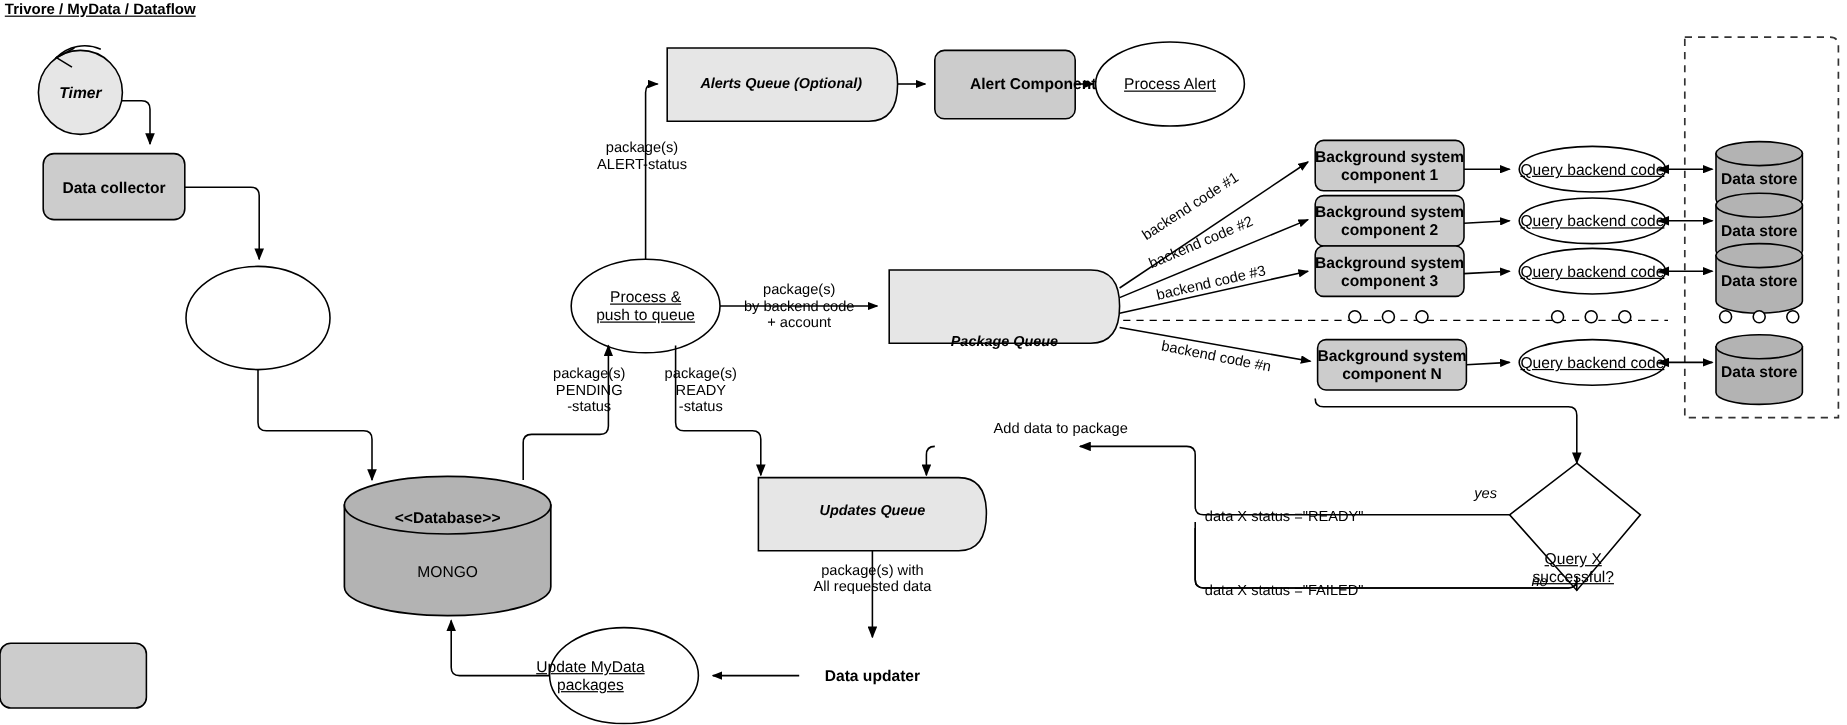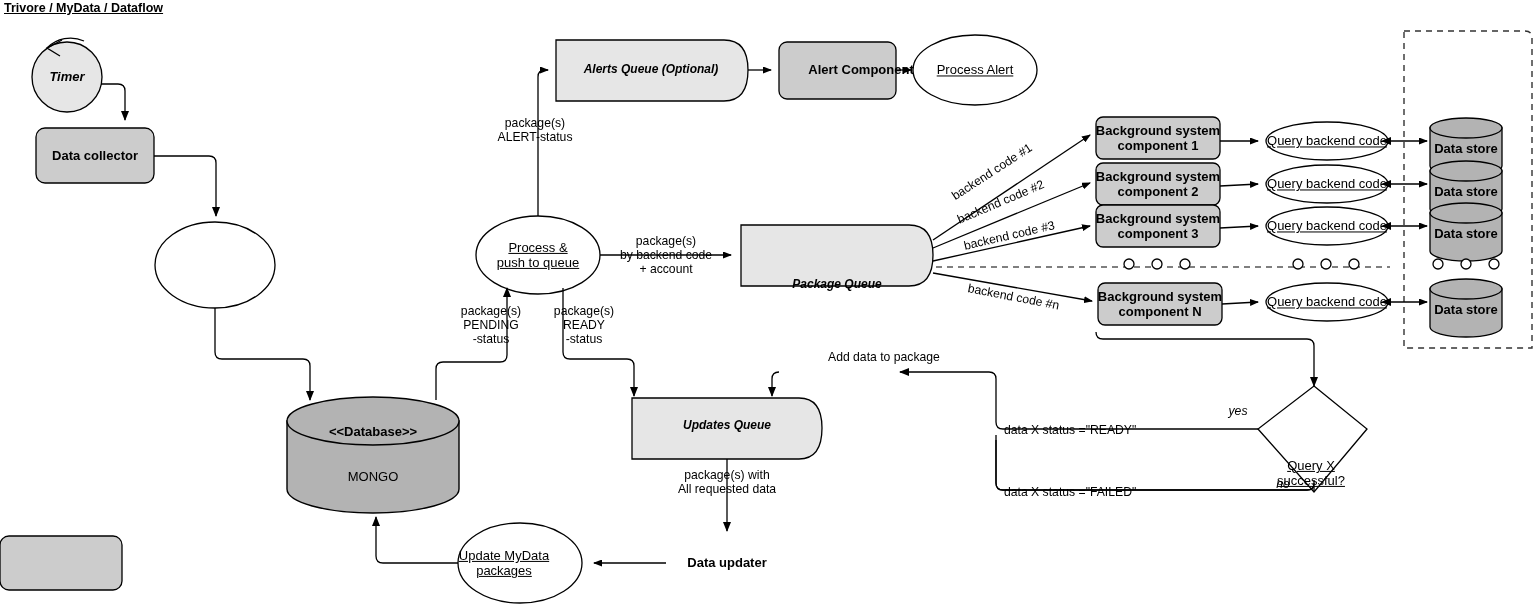--- a/index.html
+++ b/index.html
@@ -261,21 +261,21 @@
 
   <div class="lbl t-edge" style="left:784px; top:357px; transform:translateY(-50%);margin-left:44px;">Add data to package</div>
 
   <div class="lbl ctr t-ital" style="left:727px; top:426px;">Updates Queue</div>
 
   <div class="lbl ctr t-edge" style="left:727px; top:482px;">package(s) with
 All requested data</div>
 
   <div class="lbl ctr t-bold" style="left:727px; top:563px;">Data updater</div>
 
-  <div class="lbl ctr t-proc" style="left:504px; top:563px;">Update MyData
+  <div class="lbl ctr t-proc" style="left:492px; top:563px;">Update MyData
 packages</div>
 
   <div class="lbl ctr t-proc" style="left:1311px; top:429px;margin-top:44px;">Query X
 successful?</div>
 
   <div class="lbl ctr t-edge" style="left:1238px; top:411px; font-style:italic;">yes</div>
   <div class="lbl ctr t-edge" style="left:1283px; top:484px; font-style:italic;">no</div>
 
   <div class="lbl t-edge" style="left:1004px; top:423px;">data X status ="READY"</div>
   <div class="lbl t-edge" style="left:1004px; top:485px;">data X status ="FAILED"</div>

